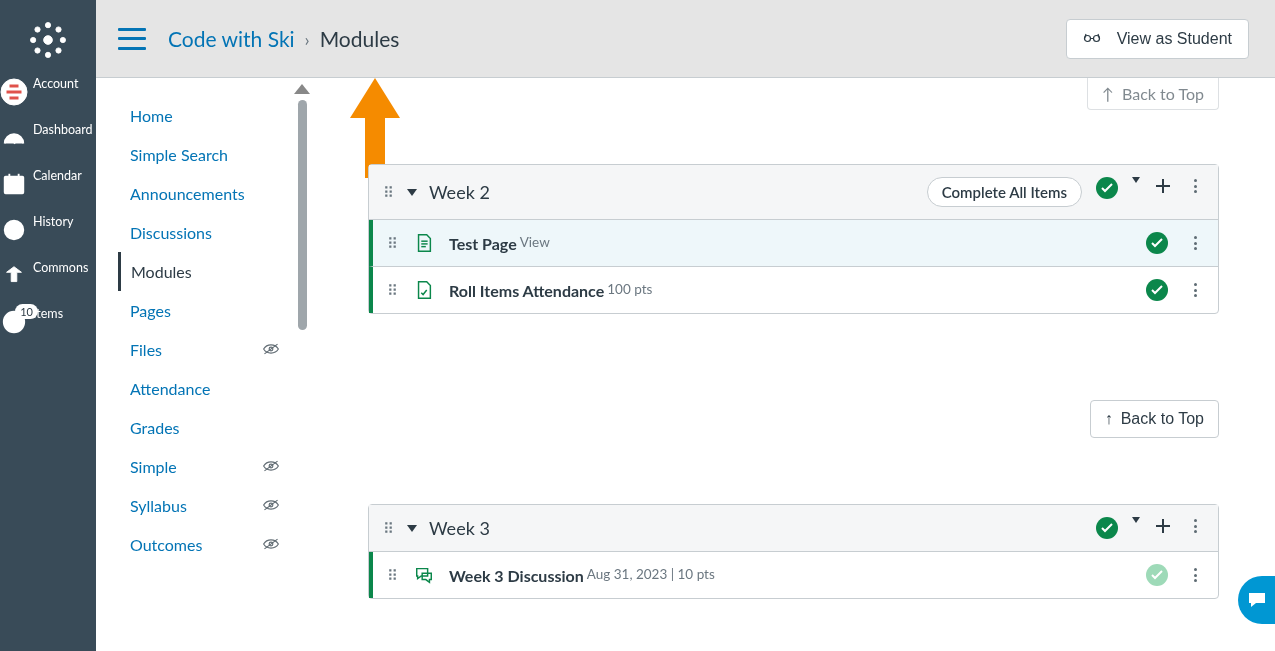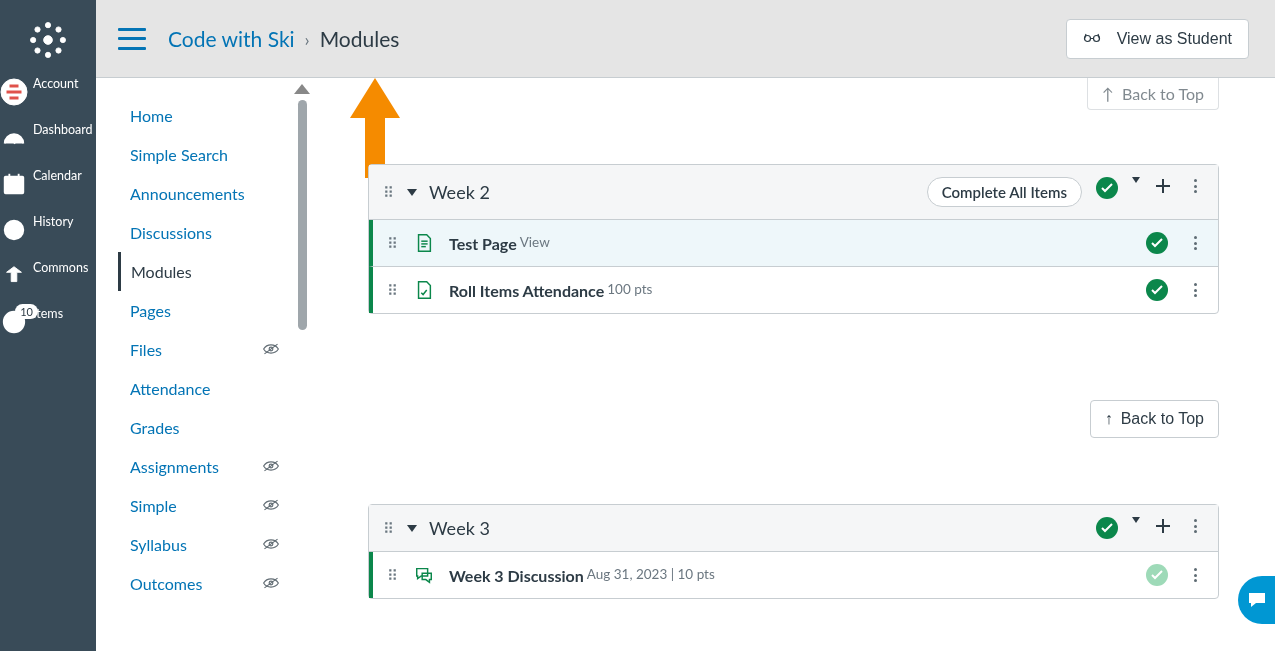--- a/index.html
+++ b/index.html
@@ -230,28 +230,20 @@
           <line x1="3" y1="14" x2="19" y2="2"></line>
         </svg></span>
     </a>
   <a href="#">
       <span>Attendance</span>
     </a>
   <a href="#">
       <span>Grades</span>
     </a>
   <a href="#">
-      <span>Assignments</span>
-      <span class="hidden-eye"><svg width="18" height="14" viewBox="0 0 22 16" fill="none" stroke="#2D3B45" stroke-width="1.4">
-          <path d="M2 8s3-5 9-5 9 5 9 5-3 5-9 5-9-5-9-5z"></path>
-          <circle cx="11" cy="8" r="2.3"></circle>
-          <line x1="3" y1="14" x2="19" y2="2"></line>
-        </svg></span>
-    </a>
-  <a href="#">
       <span>Simple</span>
       <span class="hidden-eye"><svg width="18" height="14" viewBox="0 0 22 16" fill="none" stroke="#2D3B45" stroke-width="1.4">
           <path d="M2 8s3-5 9-5 9 5 9 5-3 5-9 5-9-5-9-5z"></path>
           <circle cx="11" cy="8" r="2.3"></circle>
           <line x1="3" y1="14" x2="19" y2="2"></line>
         </svg></span>
     </a>
   <a href="#">
       <span>Syllabus</span>
       <span class="hidden-eye"><svg width="18" height="14" viewBox="0 0 22 16" fill="none" stroke="#2D3B45" stroke-width="1.4">

